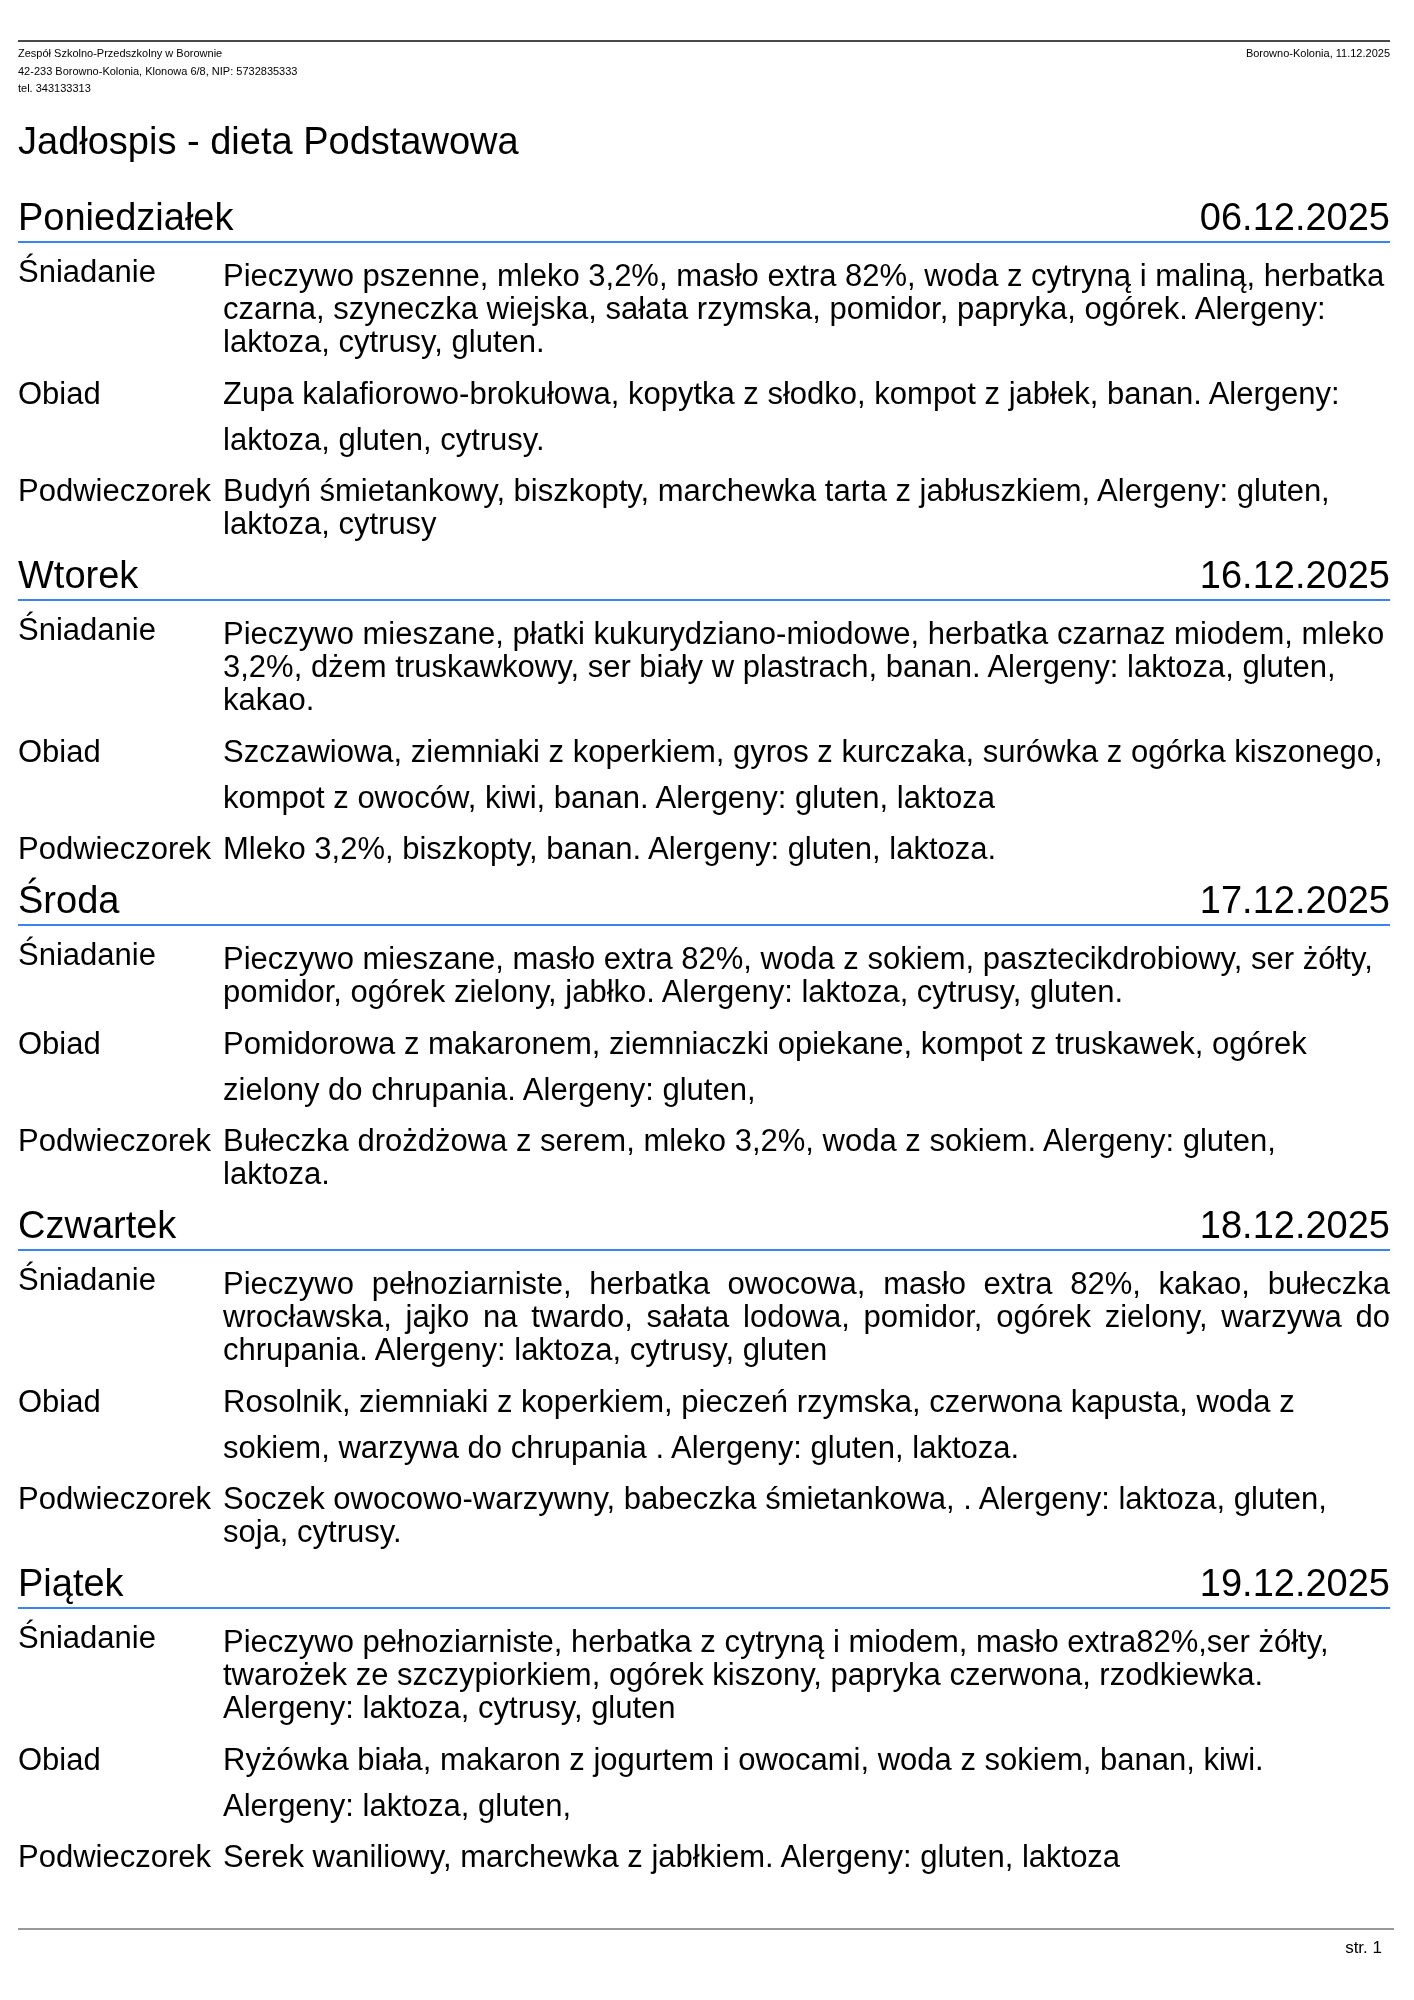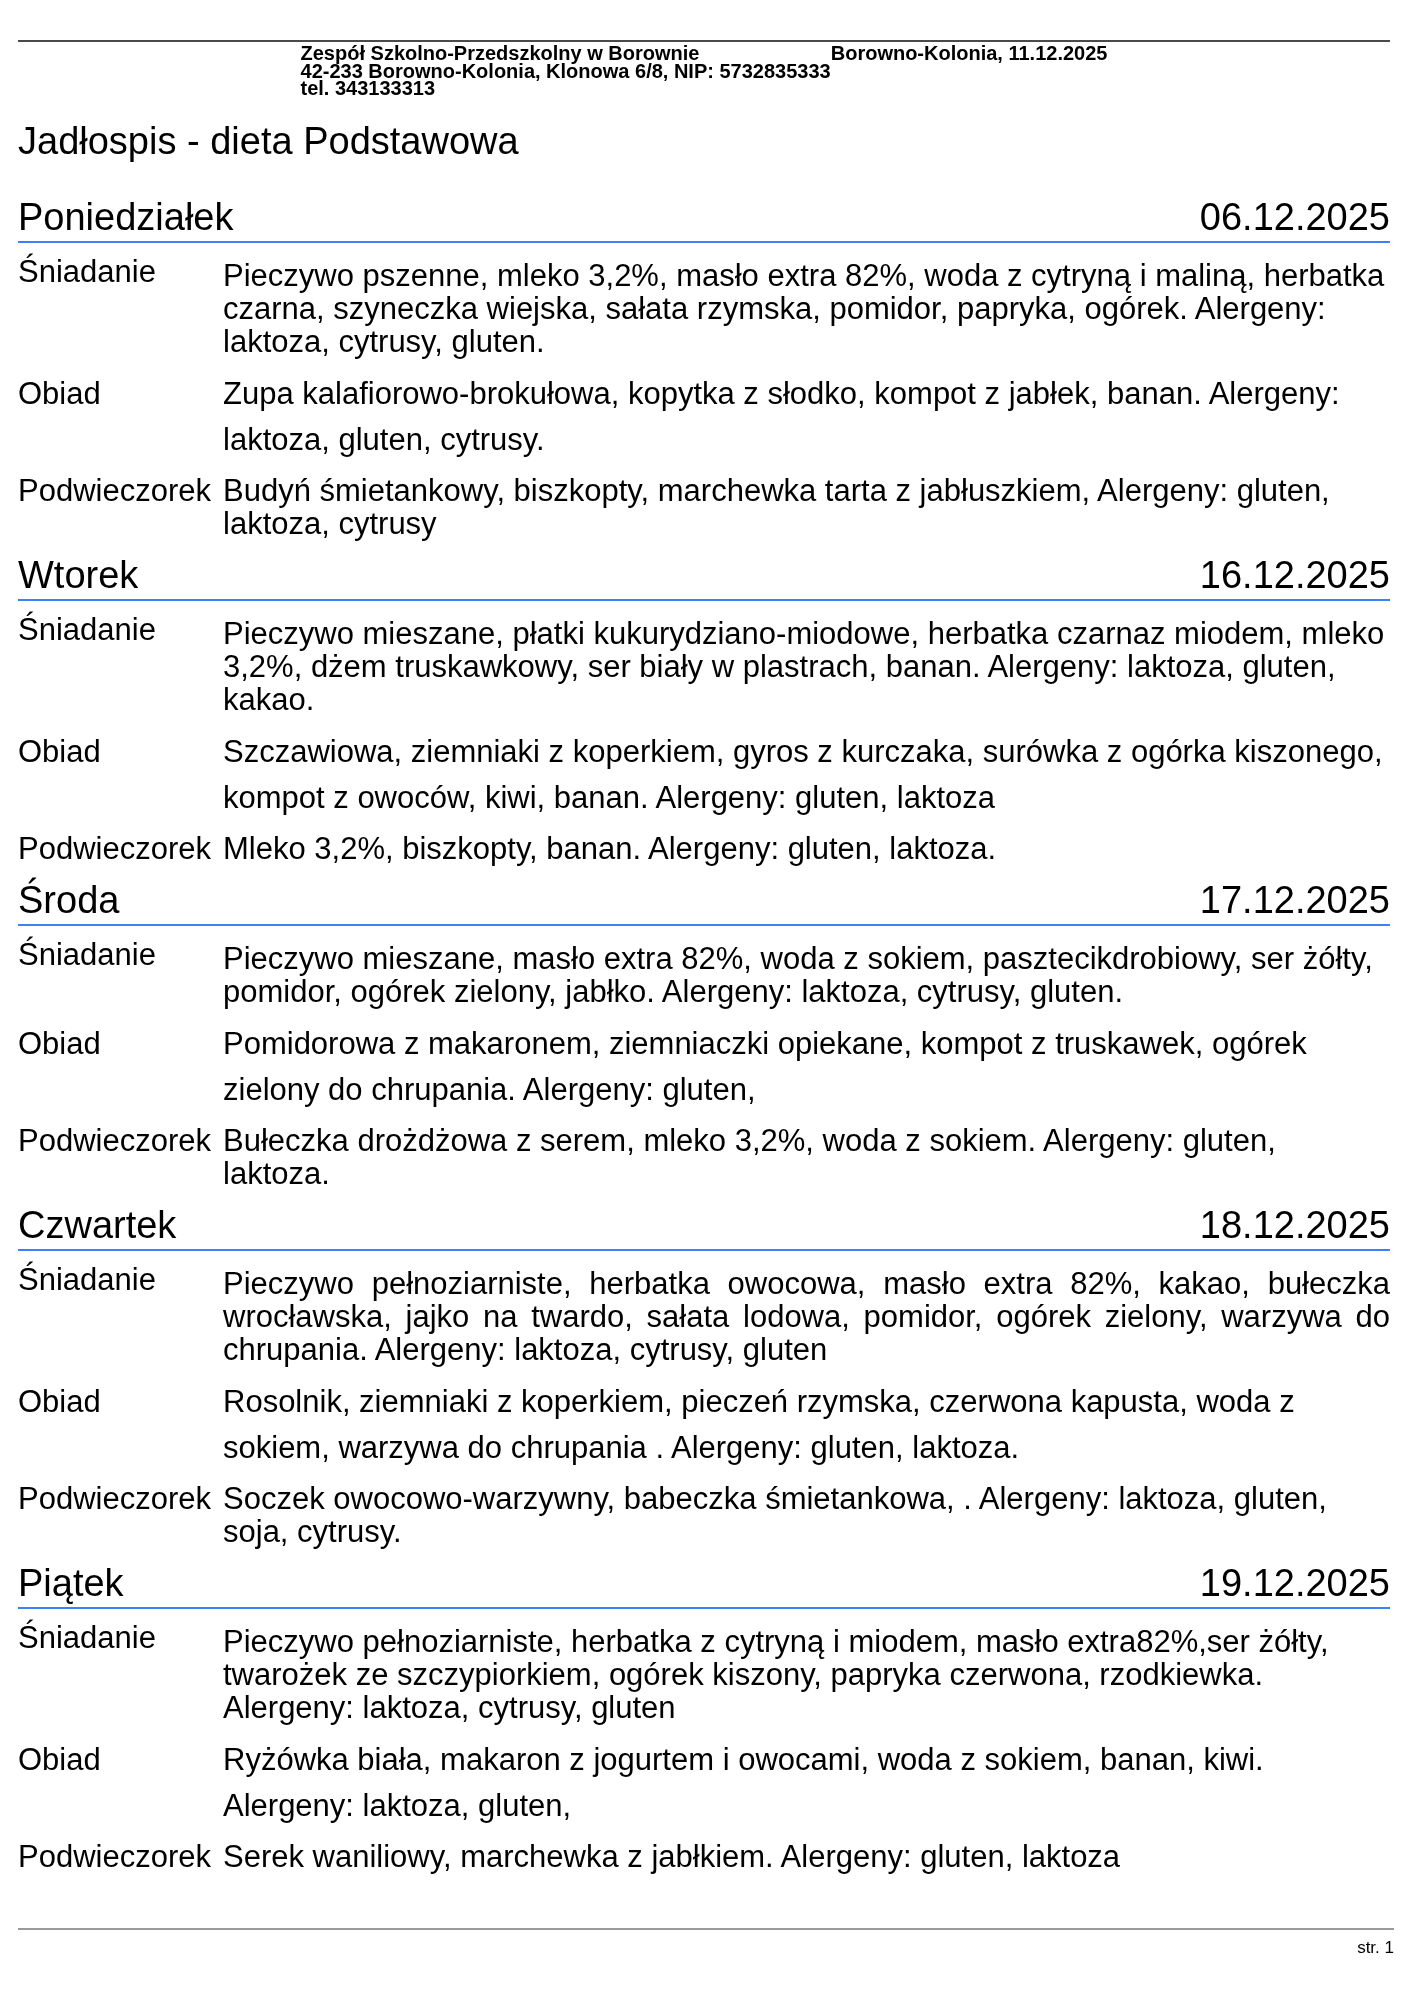--- a/index.html
+++ b/index.html
@@ -19,26 +19,25 @@
   .page {
     padding: 0 24px 0 18px;
   }
   .top-rule {
     margin: 40px 0 0 0;
     border: none;
     border-top: 2px solid #4a4a4a;
   }
   .letterhead {
     display: flex;
-    justify-content: center;
+    justify-content: space-between;
     align-items: flex-start;
     margin-top: 3px;
-    font-size: 20px;
+    font-size: 11px;
     line-height: 17.5px;
-    font-weight: bold;
   }
   .letterhead .left div { white-space: nowrap; }
   .letterhead .right { white-space: nowrap; }
   h1.title {
     font-size: 38px;
     font-weight: normal;
     line-height: 42px;
     margin: 22px 0 0 0;
   }
   section.day { margin-top: 14px; }
@@ -78,21 +77,21 @@
     left: 18px;
     right: 20px;
     top: 1928px;
     border: none;
     border-top: 2px solid #9a9a9a;
     margin: 0;
   }
   .page-num {
     position: absolute;
     top: 1938px;
-    right: 20px;
+    right: 32px;
     font-size: 17px;
     line-height: 20px;
   }
 </style>
 </head>
 <body>
 
 <div class="page">
 
   <hr class="top-rule">

